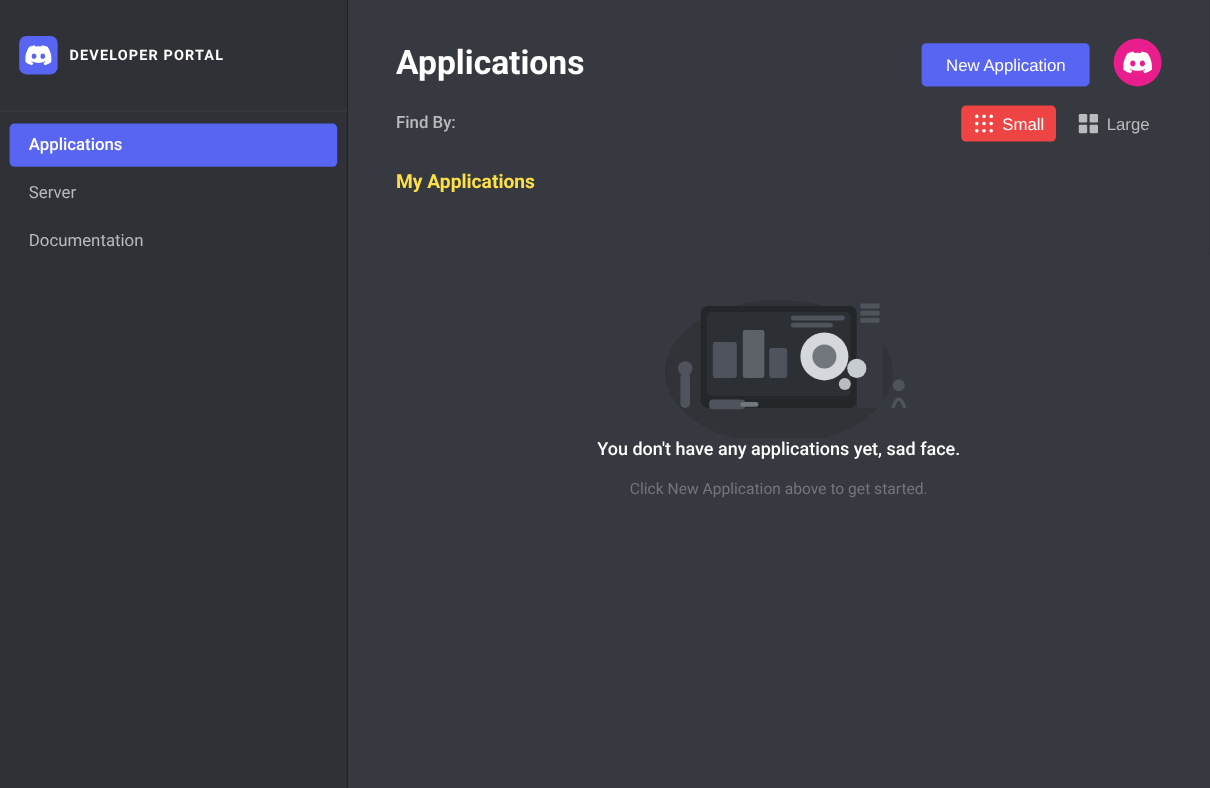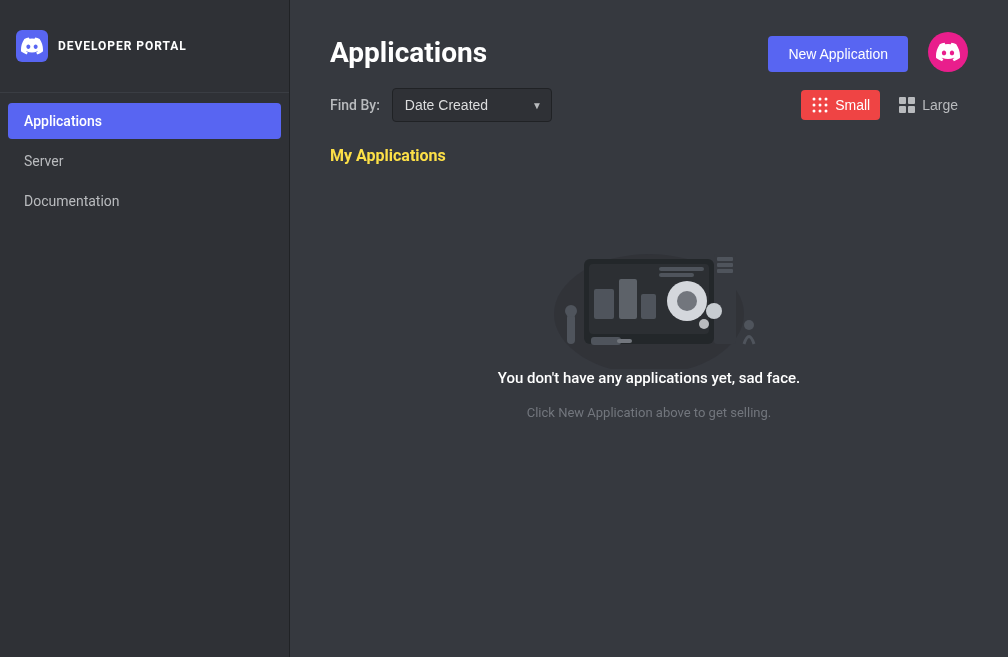--- a/index.html
+++ b/index.html
@@ -293,27 +293,20 @@
           <path d="M20.317 4.37a19.791 19.791 0 0 0-4.885-1.515.074.074 0 0 0-.079.037c-.21.375-.444.864-.608 1.25a18.27 18.27 0 0 0-5.487 0 12.64 12.64 0 0 0-.617-1.25.077.077 0 0 0-.079-.037A19.736 19.736 0 0 0 3.677 4.37a.07.07 0 0 0-.032.027C.533 9.046-.32 13.58.099 18.057a.082.082 0 0 0 .031.057 19.9 19.9 0 0 0 5.993 3.03.078.078 0 0 0 .084-.028 14.09 14.09 0 0 0 1.226-1.994.076.076 0 0 0-.041-.106 13.107 13.107 0 0 1-1.872-.892.077.077 0 0 1-.008-.128 10.2 10.2 0 0 0 .372-.292.074.074 0 0 1 .077-.01c3.928 1.793 8.18 1.793 12.062 0a.074.074 0 0 1 .078.01c.12.098.246.198.373.292a.077.077 0 0 1-.006.127 12.299 12.299 0 0 1-1.873.892.077.077 0 0 0-.041.107c.36.698.772 1.362 1.225 1.993a.076.076 0 0 0 .084.028 19.839 19.839 0 0 0 6.002-3.03.077.077 0 0 0 .032-.054c.5-5.177-.838-9.674-3.549-13.66a.061.061 0 0 0-.031-.03zM8.02 15.33c-1.183 0-2.157-1.085-2.157-2.419 0-1.333.956-2.419 2.157-2.419 1.21 0 2.176 1.096 2.157 2.42 0 1.333-.956 2.418-2.157 2.418zm7.975 0c-1.183 0-2.157-1.085-2.157-2.419 0-1.333.955-2.419 2.157-2.419 1.21 0 2.176 1.096 2.157 2.42 0 1.333-.946 2.418-2.157 2.418z"></path>
         </svg>
       </div>
     </div>
   </div>
 
 
   <div class="controls-bar">
     <div class="sort-section">
       <span class="sort-label">Find By:</span>
-      <div class="sort-select-wrapper">
-        <select class="sort-select">
-          <option>Date Created</option>
-          <option>Name</option>
-          <option>Last Modified</option>
-        </select>
-      </div>
     </div>
     <div class="view-toggle">
       <button class="view-btn active">
         <svg viewBox="0 0 18 18">
           <circle cx="3" cy="3" r="1.5"></circle>
             <circle cx="9" cy="3" r="1.5"></circle>
             <circle cx="15" cy="3" r="1.5"></circle>
           <circle cx="3" cy="9" r="1.5"></circle>
             <circle cx="9" cy="9" r="1.5"></circle>
             <circle cx="15" cy="9" r="1.5"></circle>
@@ -369,17 +362,17 @@
         <circle cx="42" cy="82" r="6" fill="#4f545c"></circle>
 
         <path d="M215 115 Q220 100 225 115" stroke="#4f545c" stroke-width="3" fill="none"></path>
         <circle cx="220" cy="96" r="5" fill="#4f545c"></circle>
 
         <rect x="62" y="108" width="30" height="8" rx="3" fill="#4f545c"></rect>
         <rect x="88" y="110" width="15" height="4" rx="2" fill="#72767d"></rect>
       </svg>
 
       <p class="empty-state-text">You don't have any applications yet, sad face.</p>
-      <p class="empty-state-subtext">Click New Application above to get selling.</p>
+      <p class="empty-state-subtext">Click New Application above to get started.</p>
     </div>
   </div>
 
 </main>
 
 </body></html>

